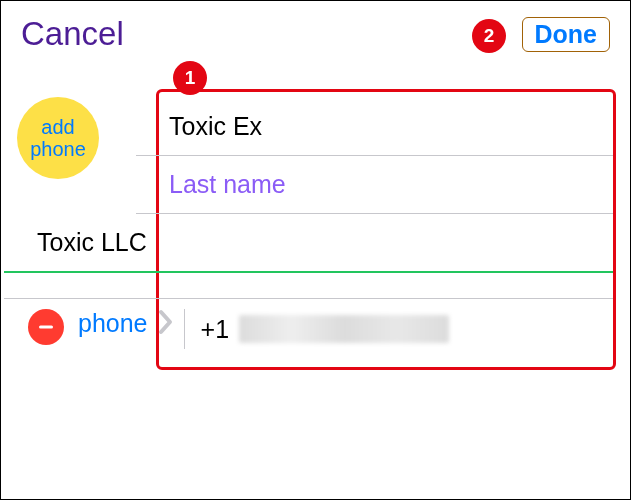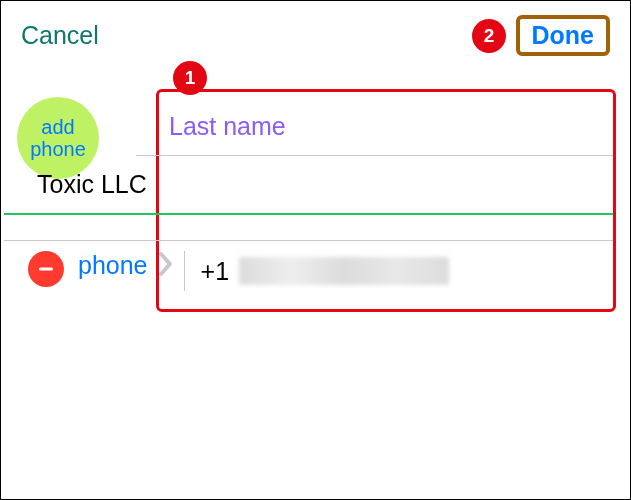--- a/index.html
+++ b/index.html
@@ -12,41 +12,41 @@
       position: relative;
       overflow: hidden;
     }
     .header {
       display: flex;
       justify-content: space-between;
       align-items: center;
       padding: 14px 20px 10px 20px;
     }
     .cancel {
-      color: #0f766e;
-      font-size: 25px;
+      color: #4c1d95;
+      font-size: 33px;
       cursor: pointer;
     }
     .done {
       color: #007aff;
       font-size: 25px;
       font-weight: 600;
       cursor: pointer;
-      border: 4px solid #a16207;
+      border: 1px solid #a16207;
       border-radius: 6px;
       padding: 2px 12px;
     }
     .avatar {
       position: absolute;
       top: 96px;
       left: 16px;
       width: 82px;
       height: 82px;
       border-radius: 50%;
-      background: #bef264;
+      background: #fde047;
       display: flex;
       flex-direction: column;
       align-items: center;
       justify-content: center;
       color: #007aff;
       font-size: 20px;
       line-height: 1.1;
       cursor: pointer;
     }
     .fields {
@@ -159,20 +159,21 @@
   <div class="cancel">Cancel</div>
   <div class="done">Done</div>
 </div>
 
 <div class="avatar">
   <span>add</span>
   <span>phone</span>
 </div>
 
 <div class="fields">
+  <div class="field">Toxic Ex</div>
   <div class="field placeholder">Last name</div>
   <div class="level3-border">
     <div class="field noborder" style="margin-left:0; padding-left:33px;">Toxic LLC</div>
   </div>
   <div class="spacer" style="margin-left:-155px;"></div>
 
   <div class="phone-row">
     <div class="remove-btn">
       <svg width="18" height="18" viewBox="0 0 18 18">
           <rect x="2" y="7.5" width="14" height="3" fill="#fff" rx="1.5"></rect>

